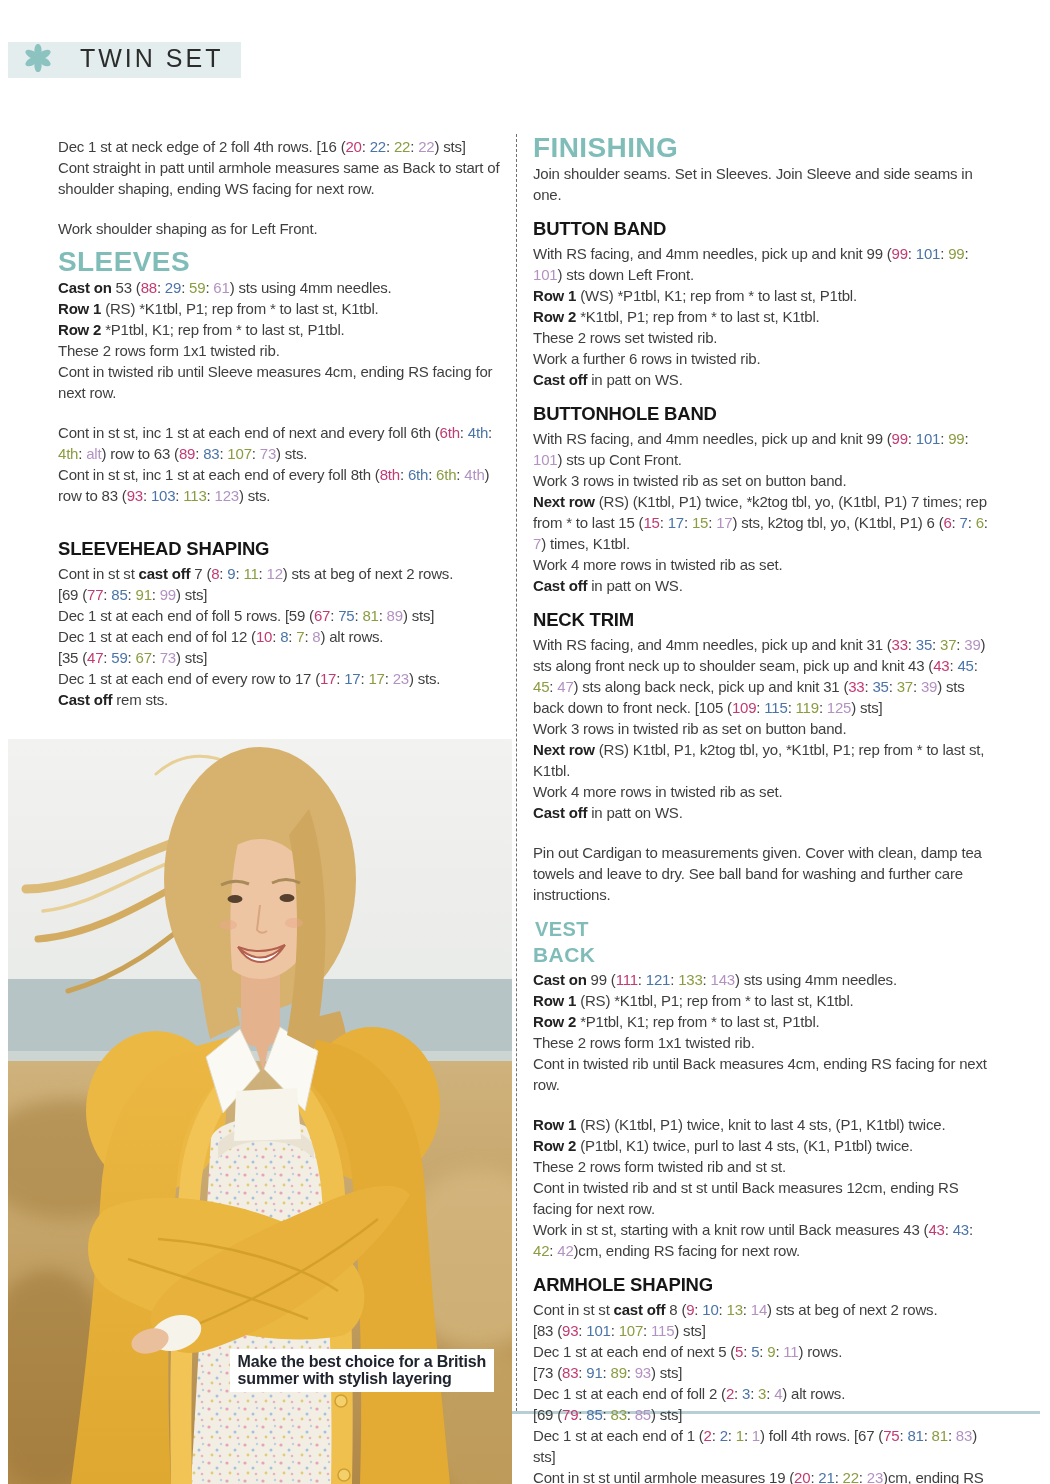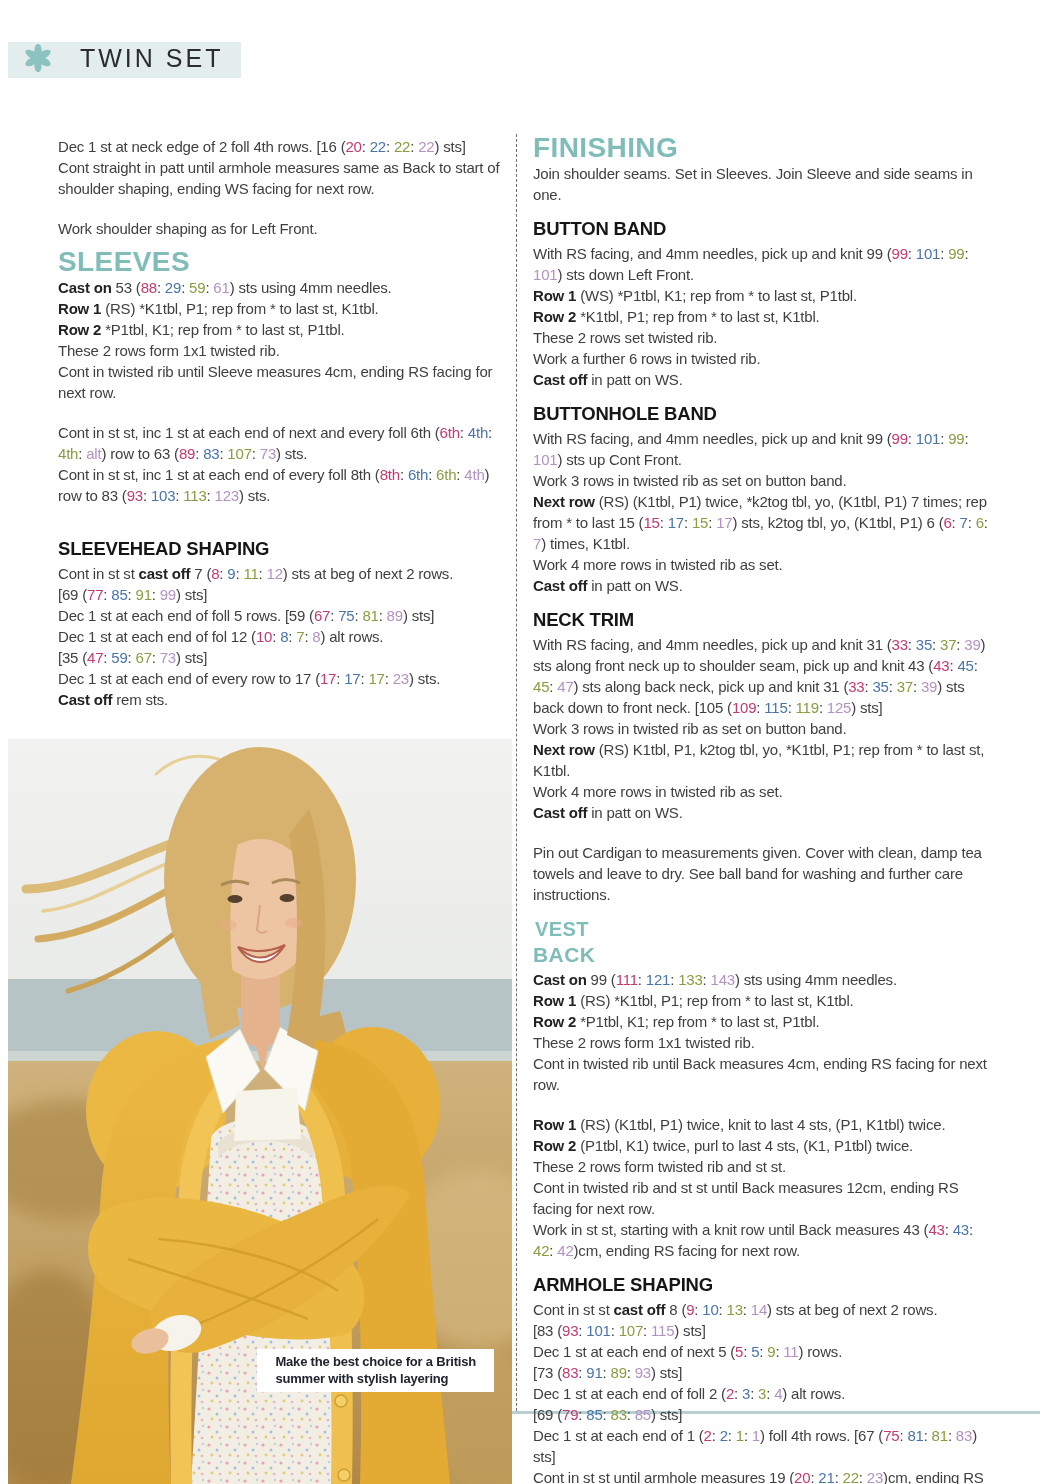--- a/index.html
+++ b/index.html
@@ -34,21 +34,21 @@
   .run-c4 { color:var(--c4,#b391c2); }
 
   .divider-v { position:absolute; left:516px; top:134px; height:1277px;
     border-left:1px dashed #6f6f6f; }
   .rule-bottom { position:absolute; left:510px; top:1411px; width:530px; height:3px;
     background:#b7ced2; }
 
   .photo { position:absolute; left:8px; top:739px; width:504px; height:745px; overflow:hidden; }
   .photo svg { display:block; }
   .caption { position:absolute; right:18px; bottom:92px; background:#ffffff;
-    padding:4px 18px 5px; font-weight:700; font-size:13px; line-height:17px;
+    padding:4px 8px 5px; font-weight:700; font-size:16px; line-height:17px;
     color:#20242e; letter-spacing:-0.2px; }
   .caption .l2 { text-align:left; }
 </style>
 </head>
 <body>
 
 <div class="header-bar">
   <svg width="28" height="28" viewBox="-15 -15 30 30">
     <g fill="var(--flower,#8cc3c1)">
       <ellipse cx="0" cy="-8" rx="3.9" ry="7.2"></ellipse>

